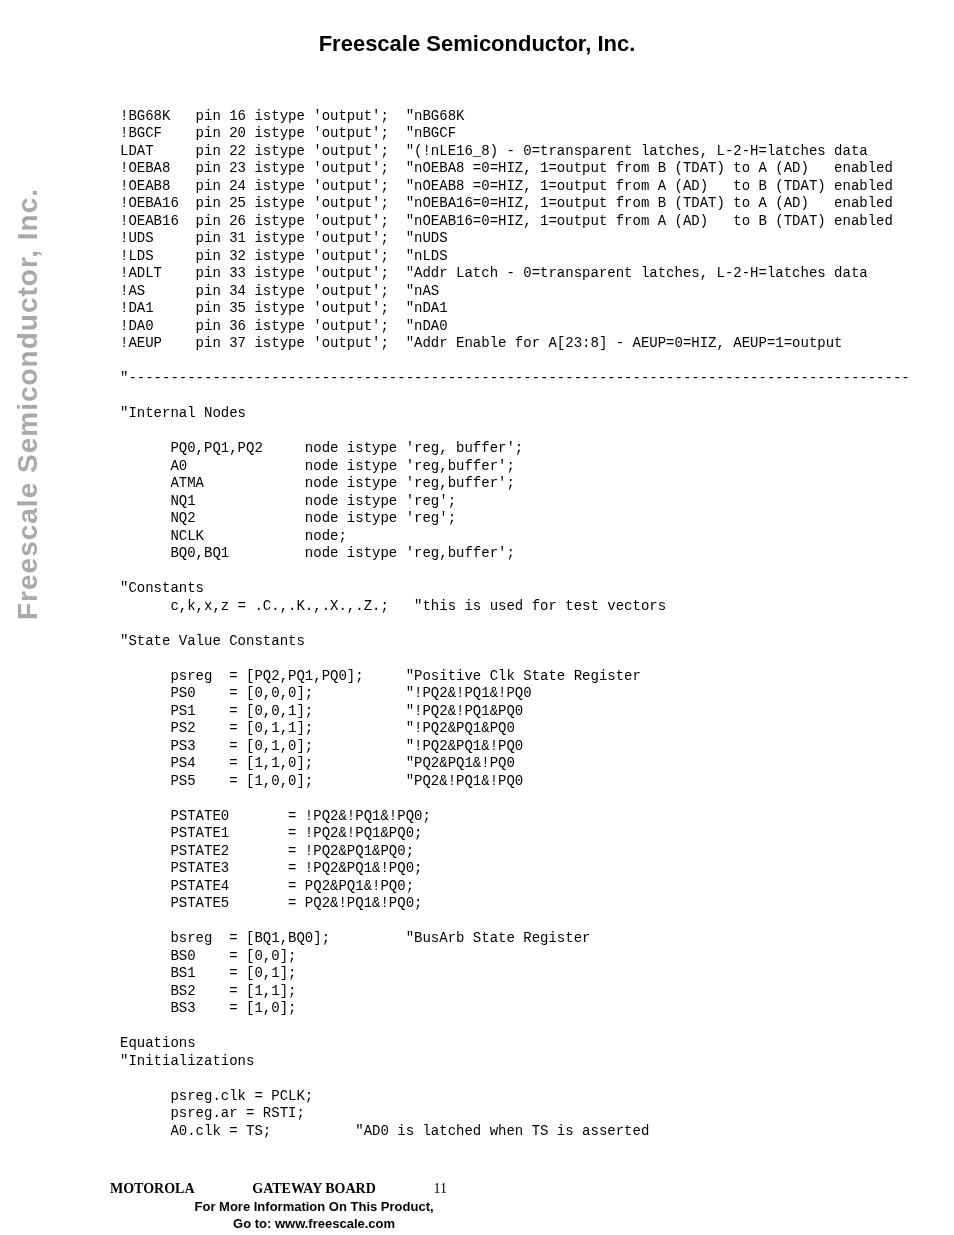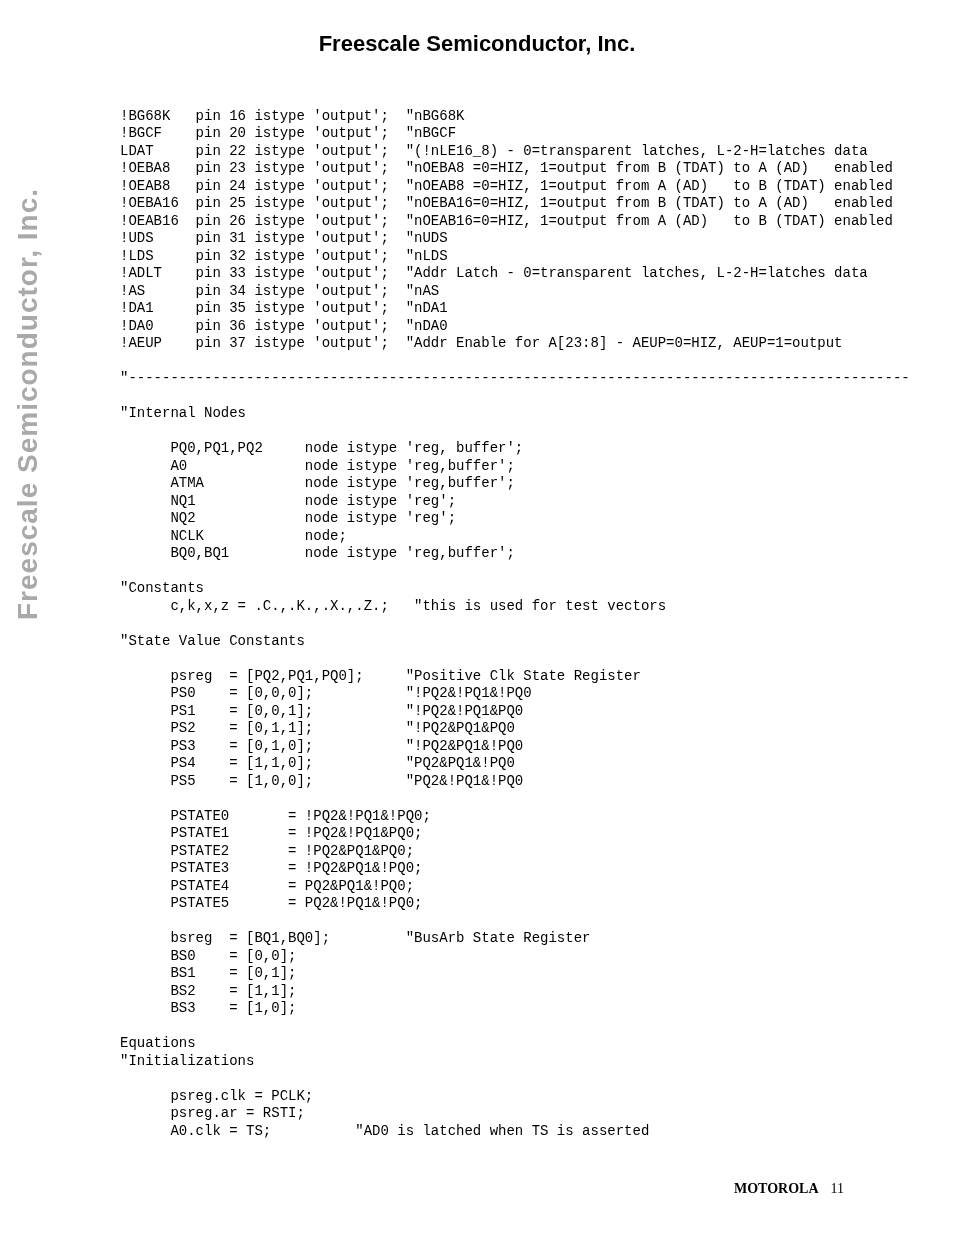--- a/index.html
+++ b/index.html
@@ -38,29 +38,29 @@
     font-family: "Courier New", monospace;
     font-size: 14px;
     white-space: pre;
     margin: 0;
     padding-left: 60px;
   }
   .footer {
     font-family: "Times New Roman", serif;
     margin-top: 40px;
     display: flex;
-    justify-content: flex-end;
+    justify-content: flex-start;
     padding: 0 50px;
     font-size: 14px;
   }
   .footer-left { font-weight: bold; }
   .footer-center { text-align: center; }
   .footer-center .line1 { font-weight: bold; }
   .footer-center .line2 { font-family: Arial, sans-serif; font-weight: bold; font-size: 13px;}
-  .footer-right { font-weight: normal; margin-left: 12px; }
+  .footer-right { font-weight: normal; }
 </style>
 </head>
 <body>
 
 <div class="sidebar-text">Freescale Semiconductor, Inc.</div>
 
 <div class="header-title">Freescale Semiconductor, Inc.</div>
 
 <pre>!BG68K   pin 16 istype 'output';  "nBG68K
 !BGCF    pin 20 istype 'output';  "nBGCF
@@ -117,14 +117,19 @@
 
 Equations
 "Initializations
 
       psreg.clk = PCLK;
       psreg.ar = RSTI;
       A0.clk = TS;          "AD0 is latched when TS is asserted</pre>
 
 <div class="footer">
   <div class="footer-left">MOTOROLA</div>
+  <div class="footer-center">
+    <span class="line1">GATEWAY BOARD</span><br>
+    <span class="line2">For More Information On This Product,</span><br>
+    <span class="line2">Go to: www.freescale.com</span>
+  </div>
   <div class="footer-right">11</div>
 </div>
 
 </body></html>

